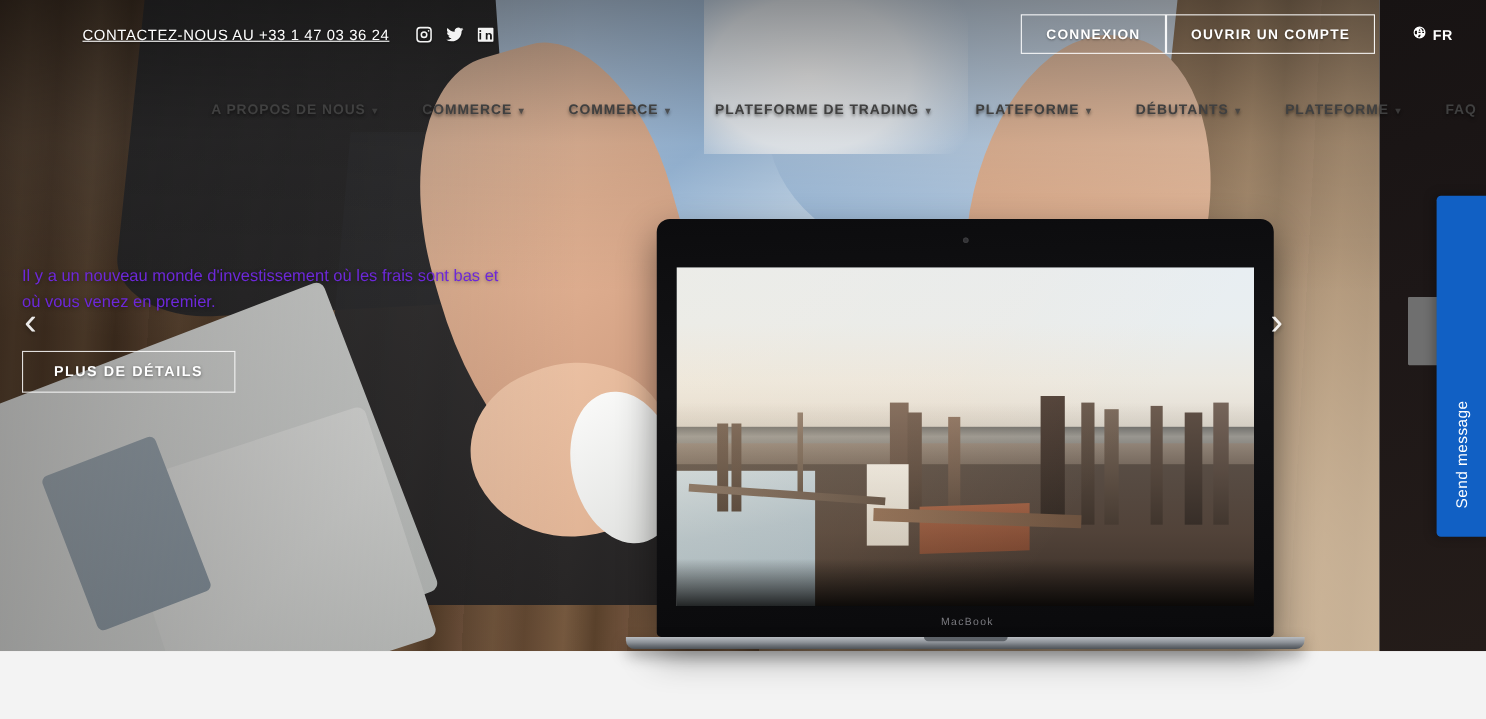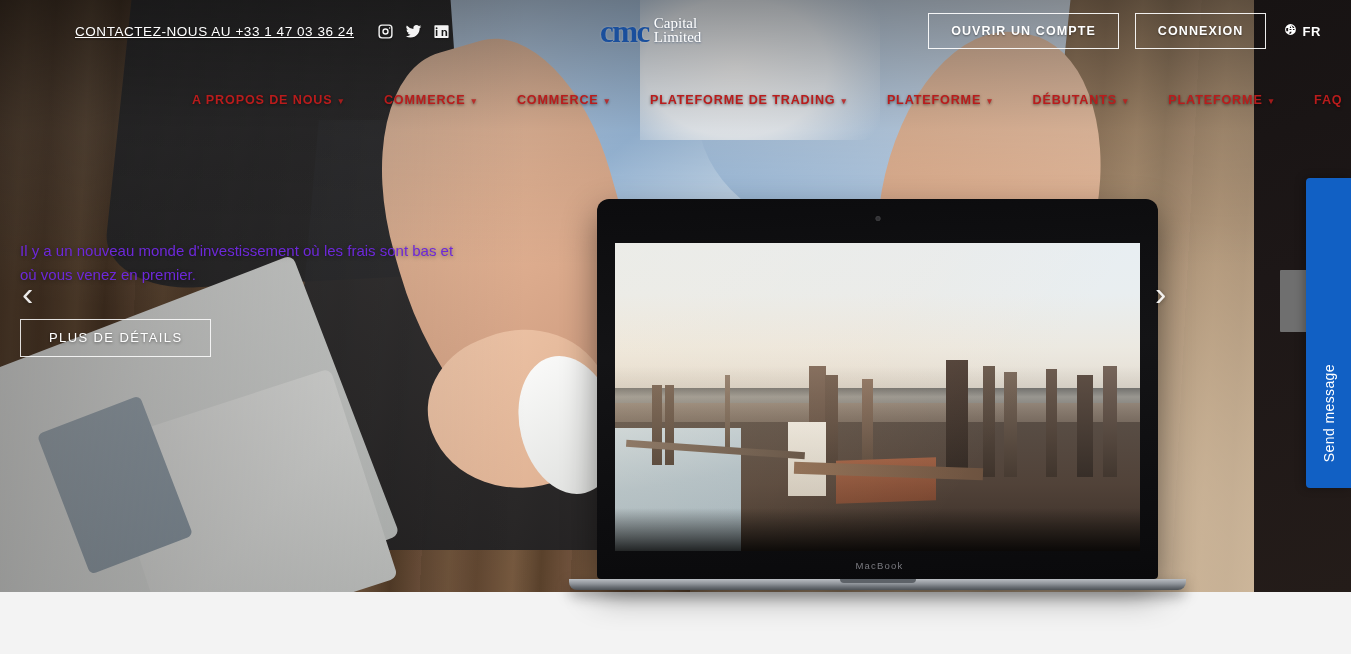--- a/index.html
+++ b/index.html
@@ -201,21 +201,21 @@
   }
   .lang svg{ width:13px; height:13px; fill:#fff; }
 
   
   .nav{
     position:absolute; left:0; top:84px; width:1254px; height:32px;
     display:flex; align-items:center; padding-left:192px; z-index:40;
   }
   .navitem{
     display:flex; align-items:center; gap:6px;
-    color:#b91c1c; font-size:12.6px; font-weight:700; letter-spacing:.85px;
+    color:#404040; font-size:12.6px; font-weight:700; letter-spacing:.85px;
     margin-right:40px; cursor:pointer; white-space:nowrap;
     text-shadow:0 1px 3px rgba(0,0,0,.5);
   }
   .navitem .chev{
     font-size:9px; opacity:.85; transform:translateY(1px);
   }
 
   
   .hero-copy{ position:absolute; left:20px; top:235px; width:560px; z-index:30; }
   .hero-title{
@@ -225,21 +225,21 @@
   }
   .hero-sub{
     margin-top:4px; color:#6d28d9; font-size:15px; line-height:1.6;
     max-width:440px; font-weight:400;
     text-shadow:0 1px 4px rgba(0,0,0,.4);
   }
   .hero-cta{
     display:inline-block; margin-top:32px;
     border:1.5px solid rgba(255,255,255,.85);
     color:#fff; background:transparent;
-    font-size:13px; font-weight:400; letter-spacing:1.4px;
+    font-size:13px; font-weight:700; letter-spacing:1.4px;
     padding:0 28px; height:38px; line-height:36px; cursor:pointer;
     font-family:"Liberation Sans", sans-serif;
     text-shadow:0 1px 3px rgba(0,0,0,.45);
   }
 
   
   .carousel-arrow{
     position:absolute; z-index:35; color:#fff;
     font-size:34px; font-weight:300; line-height:1;
     cursor:pointer; user-select:none; opacity:.9;
@@ -429,31 +429,24 @@
           <path d="M23 4.9a8.9 8.9 0 0 1-2.6.75 4.5 4.5 0 0 0 2-2.5 9 9 0 0 1-2.86 1.1 4.5 4.5 0 0 0-7.7 4.1A12.8 12.8 0 0 1 2.6 3.6a4.5 4.5 0 0 0 1.4 6 4.4 4.4 0 0 1-2-.56v.06a4.5 4.5 0 0 0 3.6 4.4 4.5 4.5 0 0 1-2 .08 4.5 4.5 0 0 0 4.2 3.1A9 9 0 0 1 1 18.6a12.7 12.7 0 0 0 6.9 2c8.3 0 12.8-6.9 12.8-12.8v-.6A9 9 0 0 0 23 4.9z"></path>
         </svg>
     </a>
     <a href="#" title="LinkedIn">
       <svg viewBox="0 0 24 24">
           <path d="M3 3h18a1 1 0 0 1 1 1v16a1 1 0 0 1-1 1H3a1 1 0 0 1-1-1V4a1 1 0 0 1 1-1zm3.2 15.3V9.8H4V18.3zM5.1 8.7a1.3 1.3 0 1 0-1.3-1.3 1.3 1.3 0 0 0 1.3 1.3zM20 18.3v-4.7c0-2.5-1.35-3.7-3.15-3.7a2.7 2.7 0 0 0-2.45 1.35V9.8h-2.2v8.5h2.2v-4.6c0-1.2.23-2.37 1.72-2.37s1.5 1.38 1.5 2.45v4.52z"></path>
         </svg>
     </a>
   </div>
 
-  <div class="logo">
-    <div class="cmc">cmc</div>
-    <div class="cap">
-      <div>Capital</div>
-      <div>Limited</div>
-    </div>
-  </div>
 
   <div class="topbtns">
+    <button class="hbtn">CONNEXION</button>
     <button class="hbtn first">OUVRIR UN COMPTE</button>
-    <button class="hbtn">CONNEXION</button>
     <div class="lang">
       <span>
         <svg viewBox="0 0 24 24">
             <path d="M12 2a10 10 0 1 0 10 10A10 10 0 0 0 12 2zm0 2a8 8 0 0 1 7.4 5h-3.1a13 13 0 0 0-1.6-3.6A8 8 0 0 1 12 4zm0 16a8 8 0 0 1-2.7-.5 13 13 0 0 0 1.6-3.5h3.1A8 8 0 0 1 12 20zM4.6 15A8 8 0 0 1 4 12a8 8 0 0 1 .6-3h3.2a17 17 0 0 0 0 6zm1-8h2.9A13 13 0 0 1 10 4 8 8 0 0 0 5.6 7zM12 6.2A10 10 0 0 1 13.4 9h-2.8A10 10 0 0 1 12 6.2zM10.3 11h3.4a15 15 0 0 1 0 2h-3.4a15 15 0 0 1 0-2zm6.2 0h2.9a8 8 0 0 1 0 2h-2.9a17 17 0 0 0 0-2z"></path>
           </svg>
       </span>
       <span>FR</span>
     </div>
   </div>
 </div>

